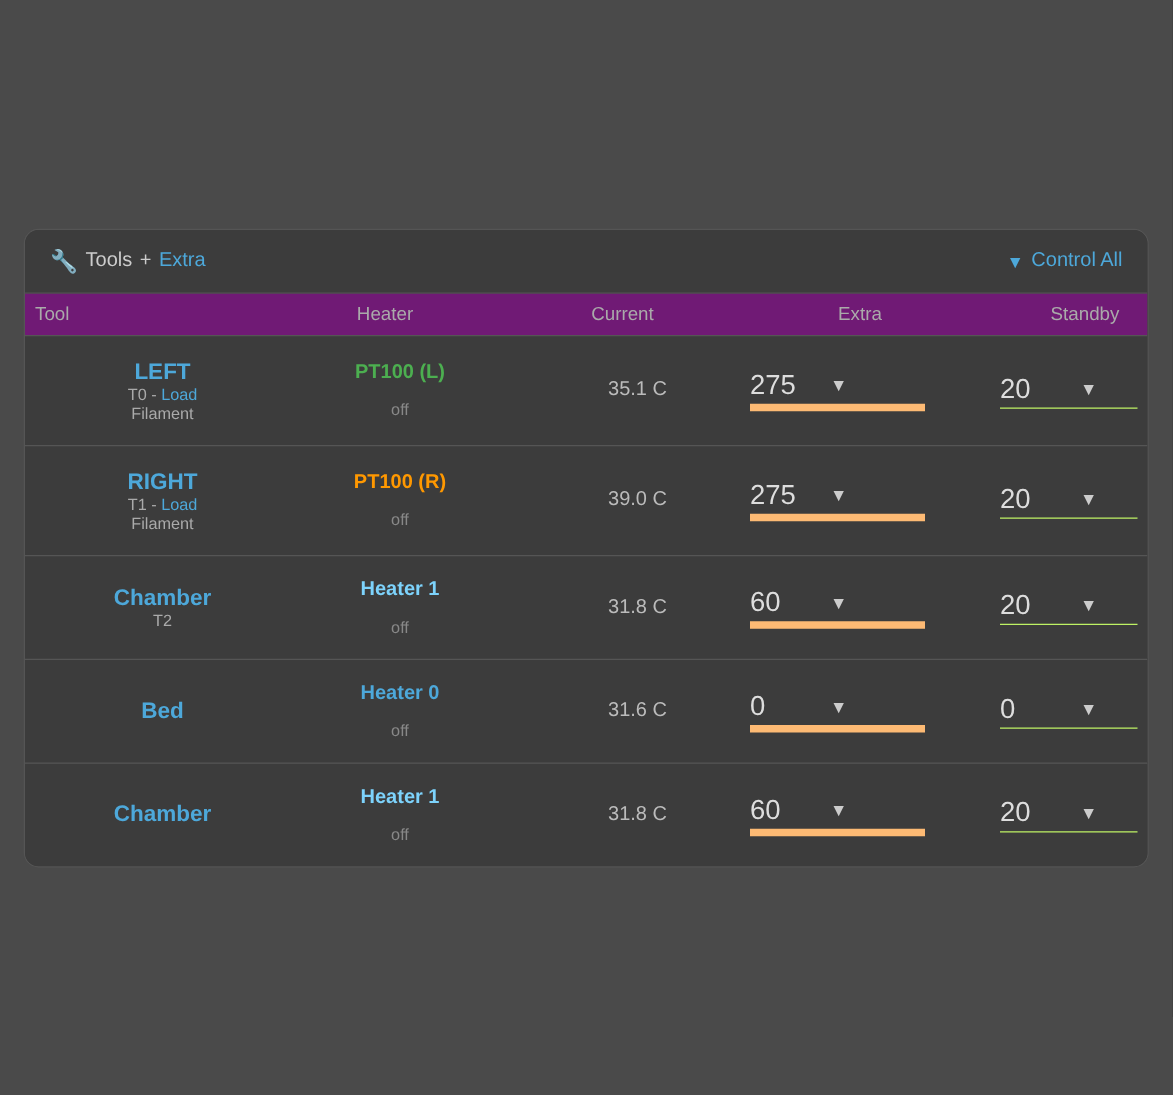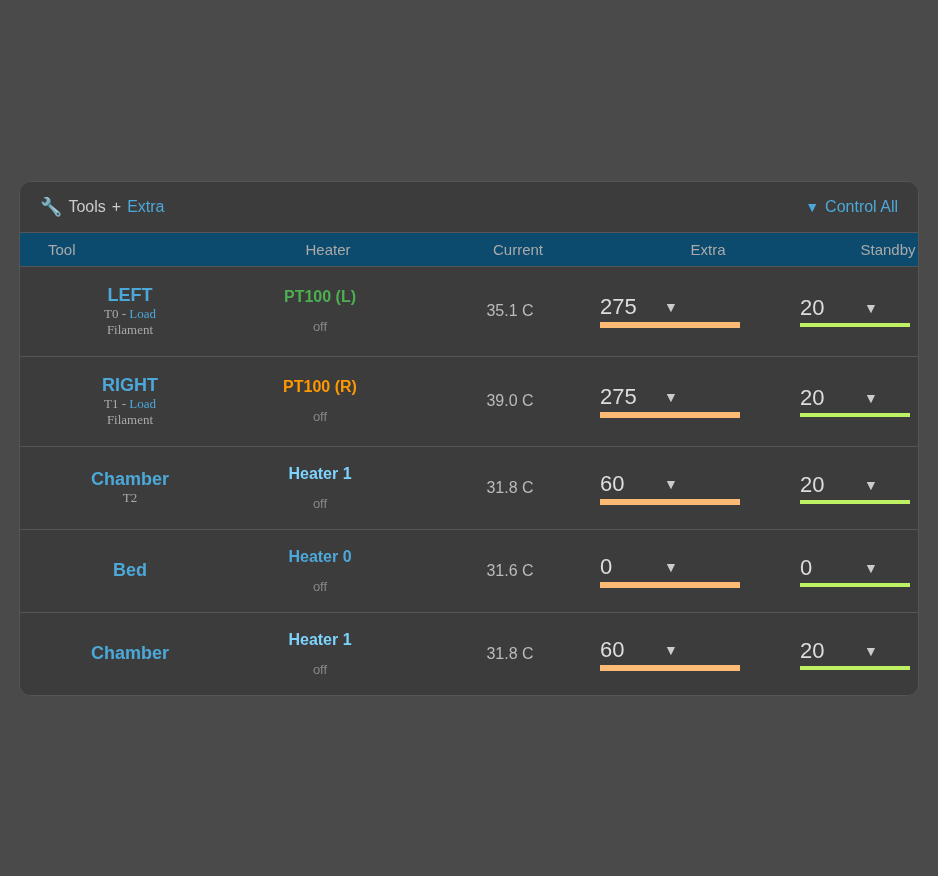--- a/index.html
+++ b/index.html
@@ -61,22 +61,22 @@
     }
     .toolbar-control-all {
       color: #4da8da;
       font-size: 16px;
       cursor: pointer;
       font-weight: 500;
     }
     .table-header {
       display: grid;
       grid-template-columns: 180px 200px 180px 200px 160px;
-      padding: 8px 28px;
-      background: #0c4a6e;
+      padding: 8px 8px;
+      background: #701a75;
     }
     .table-header-cell {
       color: #aaa;
       font-size: 15px;
       font-weight: 500;
       text-align: center;
     }
     .table-header-cell:first-child {
       text-align: left;
     }
@@ -94,21 +94,20 @@
       align-items: center;
     }
     .tool-name {
       font-size: 18px;
       font-weight: bold;
       color: #4da8da;
     }
     .tool-sub {
       font-size: 13px;
       color: #aaa;
-      font-family: Liberation Serif, serif;
     }
     .tool-sub a {
       color: #4da8da;
       text-decoration: none;
     }
     .heater-cell {
       display: flex;
       flex-direction: column;
       align-items: center;
       gap: 13px;
@@ -156,21 +155,21 @@
     }
     .standby-cell {
       display: flex;
       align-items: center;
       gap: 4px;
     }
     .standby-input-wrapper {
       display: flex;
       align-items: center;
       gap: 4px;
-      border-bottom: 4px solid #bef264;
+      border-bottom: 1px solid #bef264;
       padding-bottom: 2px;
       width: 110px;
     }
   </style>
 </head>
 <body>
 
 <div class="panel">
 
   <div class="toolbar">

